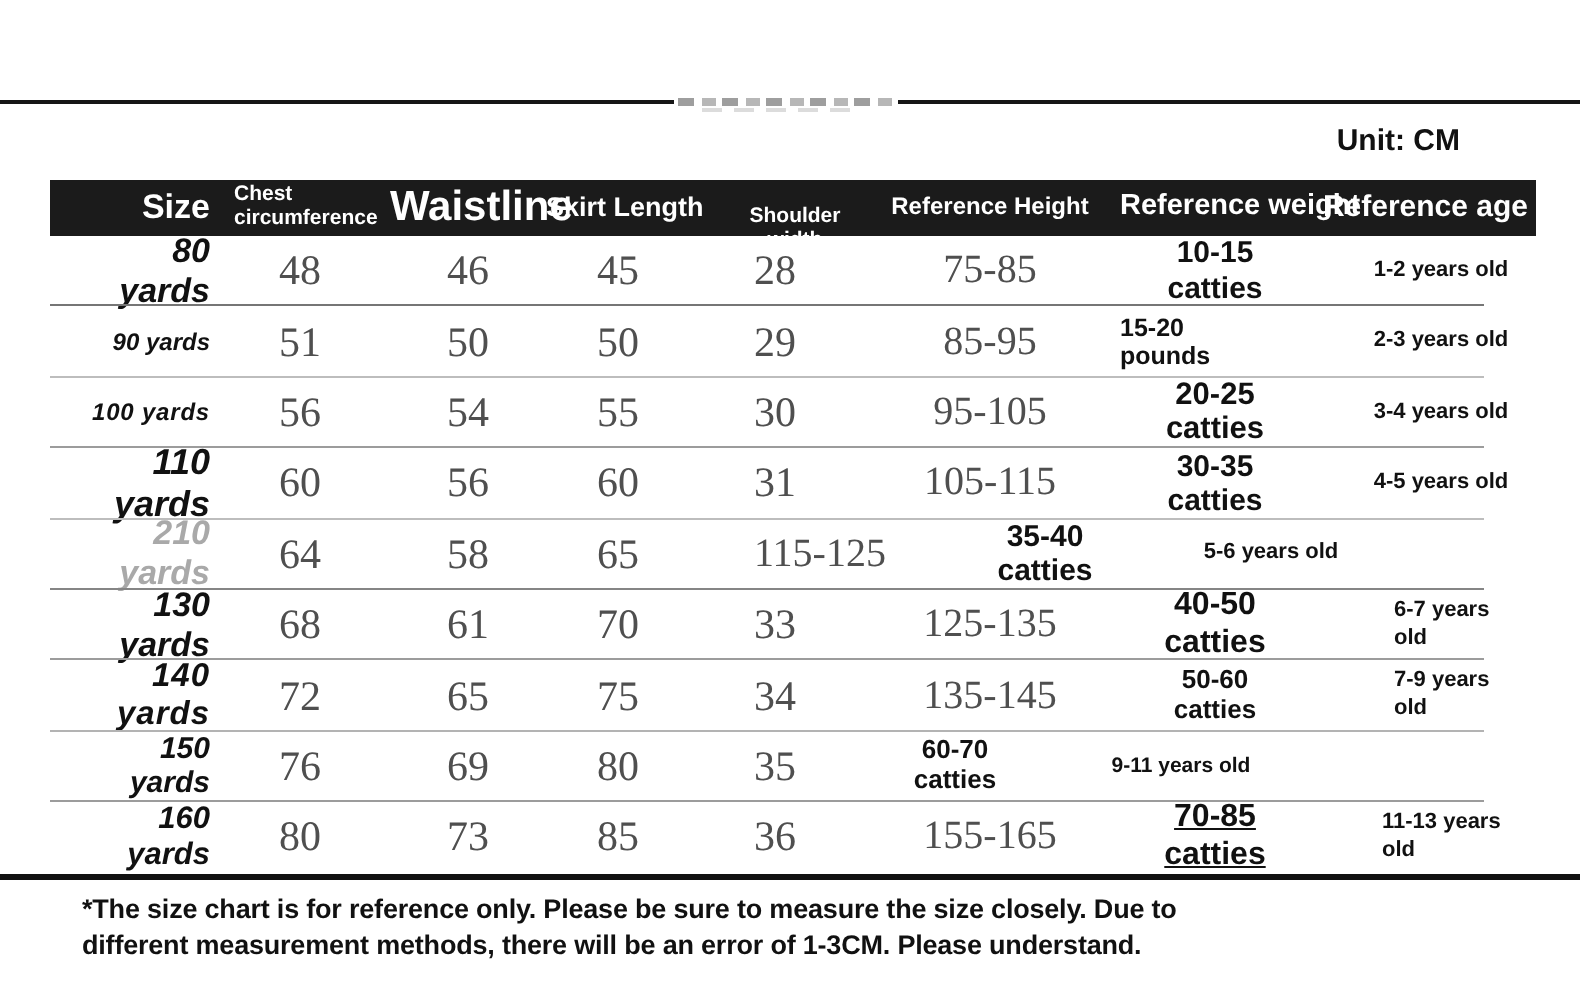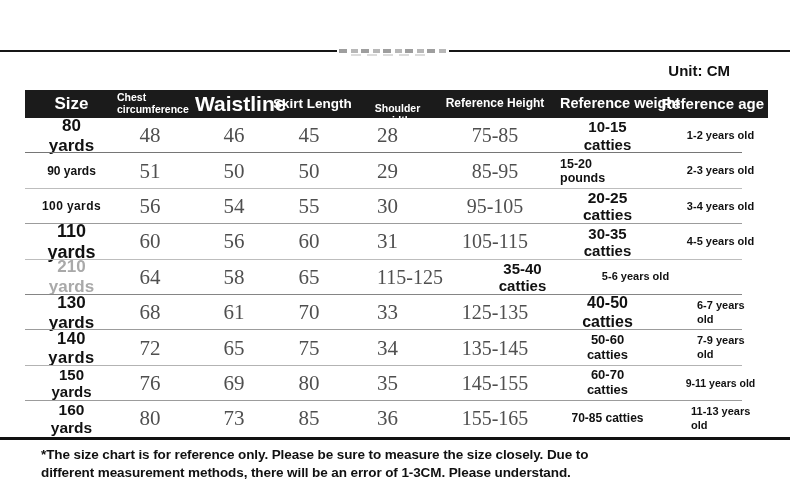--- a/index.html
+++ b/index.html
@@ -24,40 +24,40 @@
   .tbody .trow{display:flex;align-items:center;height:35.4px;position:relative;}
   .trow::after{content:"";position:absolute;left:0;right:26px;bottom:0;height:1px;background:#9c9c9c;}
   .trow:nth-child(1)::after{background:#767676;}
   .trow:nth-child(2)::after{background:#bdbdbd;}
   .trow:nth-child(4)::after{background:#bdbdbd;}
   .trow:nth-child(5)::after{background:#858585;}
   .trow:nth-child(7)::after{background:#b3b3b3;}
   .trow:nth-child(9)::after{background:transparent;}
 
   .cell{text-align:center;}
-  .col-0{width:80px;text-align:center;padding-left:13px;box-sizing:border-box;}
+  .col-0{width:80px;text-align:right;padding-left:13px;box-sizing:border-box;}
   .col-1{width:90px;}
   .col-2{width:78px;}
   .col-3{width:72px;}
   .col-4{width:85px;}
   .col-5{width:130px;}
   .col-6{width:85px;}
   .col-7{width:123px;}
   .hcell.col-0{font-size:17px;}
   .hcell.col-1{font-size:10.5px;text-align:left;padding-left:12px;box-sizing:border-box;white-space:pre-line;}
   .hcell.col-2{font-size:21px;}
   .hcell.col-3{font-size:13.5px;}
   .hcell.col-4{font-size:10.5px;text-align:center;padding-left:20px;box-sizing:border-box;white-space:pre-line;margin-top:21px;}
   .hcell.col-5{font-size:12px;}
   .hcell.col-6{font-size:14.5px;}
   .hcell.col-7{font-size:15px;text-align:right;padding-right:4px;box-sizing:border-box;}
 
   .num,.range{font-family:"Liberation Serif",serif;color:#4f4f4f;font-size:21px;}
   .range{font-size:20px;}
-  .size-label{font-weight:bold;font-size:16px;}
+  .size-label{font-weight:bold;font-size:16px;font-style:italic;}
   .weight-label{font-weight:bold;font-size:14px;white-space:pre-line;line-height:1.15;padding-left:10px;box-sizing:border-box;}
   .age-label{font-weight:bold;font-size:11px;white-space:pre-line;line-height:1.25;padding-left:28px;box-sizing:border-box;}
 
   
   .trow:nth-child(1) .size-label{font-size:17px;}
   .trow:nth-child(2) .size-label{font-size:12px;}
   .trow:nth-child(3) .size-label{font-size:12px;letter-spacing:.4px;}
   .trow:nth-child(4) .size-label{font-size:18px;}
   .trow:nth-child(5) .size-label{font-size:17px;color:#a9a9a9;}
   .trow:nth-child(6) .size-label{font-size:17px;}
@@ -65,21 +65,21 @@
   .trow:nth-child(8) .size-label{font-size:15px;}
   .trow:nth-child(9) .size-label{font-size:15.5px;}
   .trow:nth-child(1) .weight-label{font-size:15px;}
   .trow:nth-child(2) .weight-label{font-size:12.5px;text-align:left;padding-left:0;}
   .trow:nth-child(3) .weight-label{font-size:15.5px;}
   .trow:nth-child(4) .weight-label{font-size:15px;}
   .trow:nth-child(5) .weight-label{font-size:15px;}
   .trow:nth-child(6) .weight-label{font-size:16px;}
   .trow:nth-child(7) .weight-label{font-size:13px;}
   .trow:nth-child(8) .weight-label{font-size:13px;}
-  .trow:nth-child(9) .weight-label{font-size:12px;}
+  .trow:nth-child(9) .weight-label{font-size:16px;text-decoration:underline;}
   .trow:nth-child(6) .age-label,
   .trow:nth-child(7) .age-label{text-align:left;padding-left:52px;}
   .trow:nth-child(8) .age-label{font-size:10.5px;}
   .trow:nth-child(9) .age-label{text-align:left;padding-left:46px;}
 
   .bottom-line{position:absolute;left:0;top:437px;width:790px;height:3px;background:#111;}
   .footer-note{position:absolute;left:41px;top:446px;width:620px;font-weight:bold;
     font-size:13.5px;line-height:1.32;white-space:pre-line;letter-spacing:-0.1px;}
 </style>
 </head>
@@ -174,21 +174,20 @@
         <div class="cell col-6 weight-label">50-60 catties</div>
         <div class="cell col-7 age-label">7-9 years
 old</div>
       </div>
       <div class="trow">
         <div class="cell col-0 size-label">150 yards</div>
         <div class="cell col-1 num">76</div>
         <div class="cell col-2 num">69</div>
         <div class="cell col-3 num">80</div>
         <div class="cell col-4 num">35</div>
-        <div class="cell col-5 range">145-155</div>
         <div class="cell col-6 weight-label">60-70 catties</div>
         <div class="cell col-7 age-label">9-11 years old</div>
       </div>
       <div class="trow">
         <div class="cell col-0 size-label">160 yards</div>
         <div class="cell col-1 num">80</div>
         <div class="cell col-2 num">73</div>
         <div class="cell col-3 num">85</div>
         <div class="cell col-4 num">36</div>
         <div class="cell col-5 range">155-165</div>

